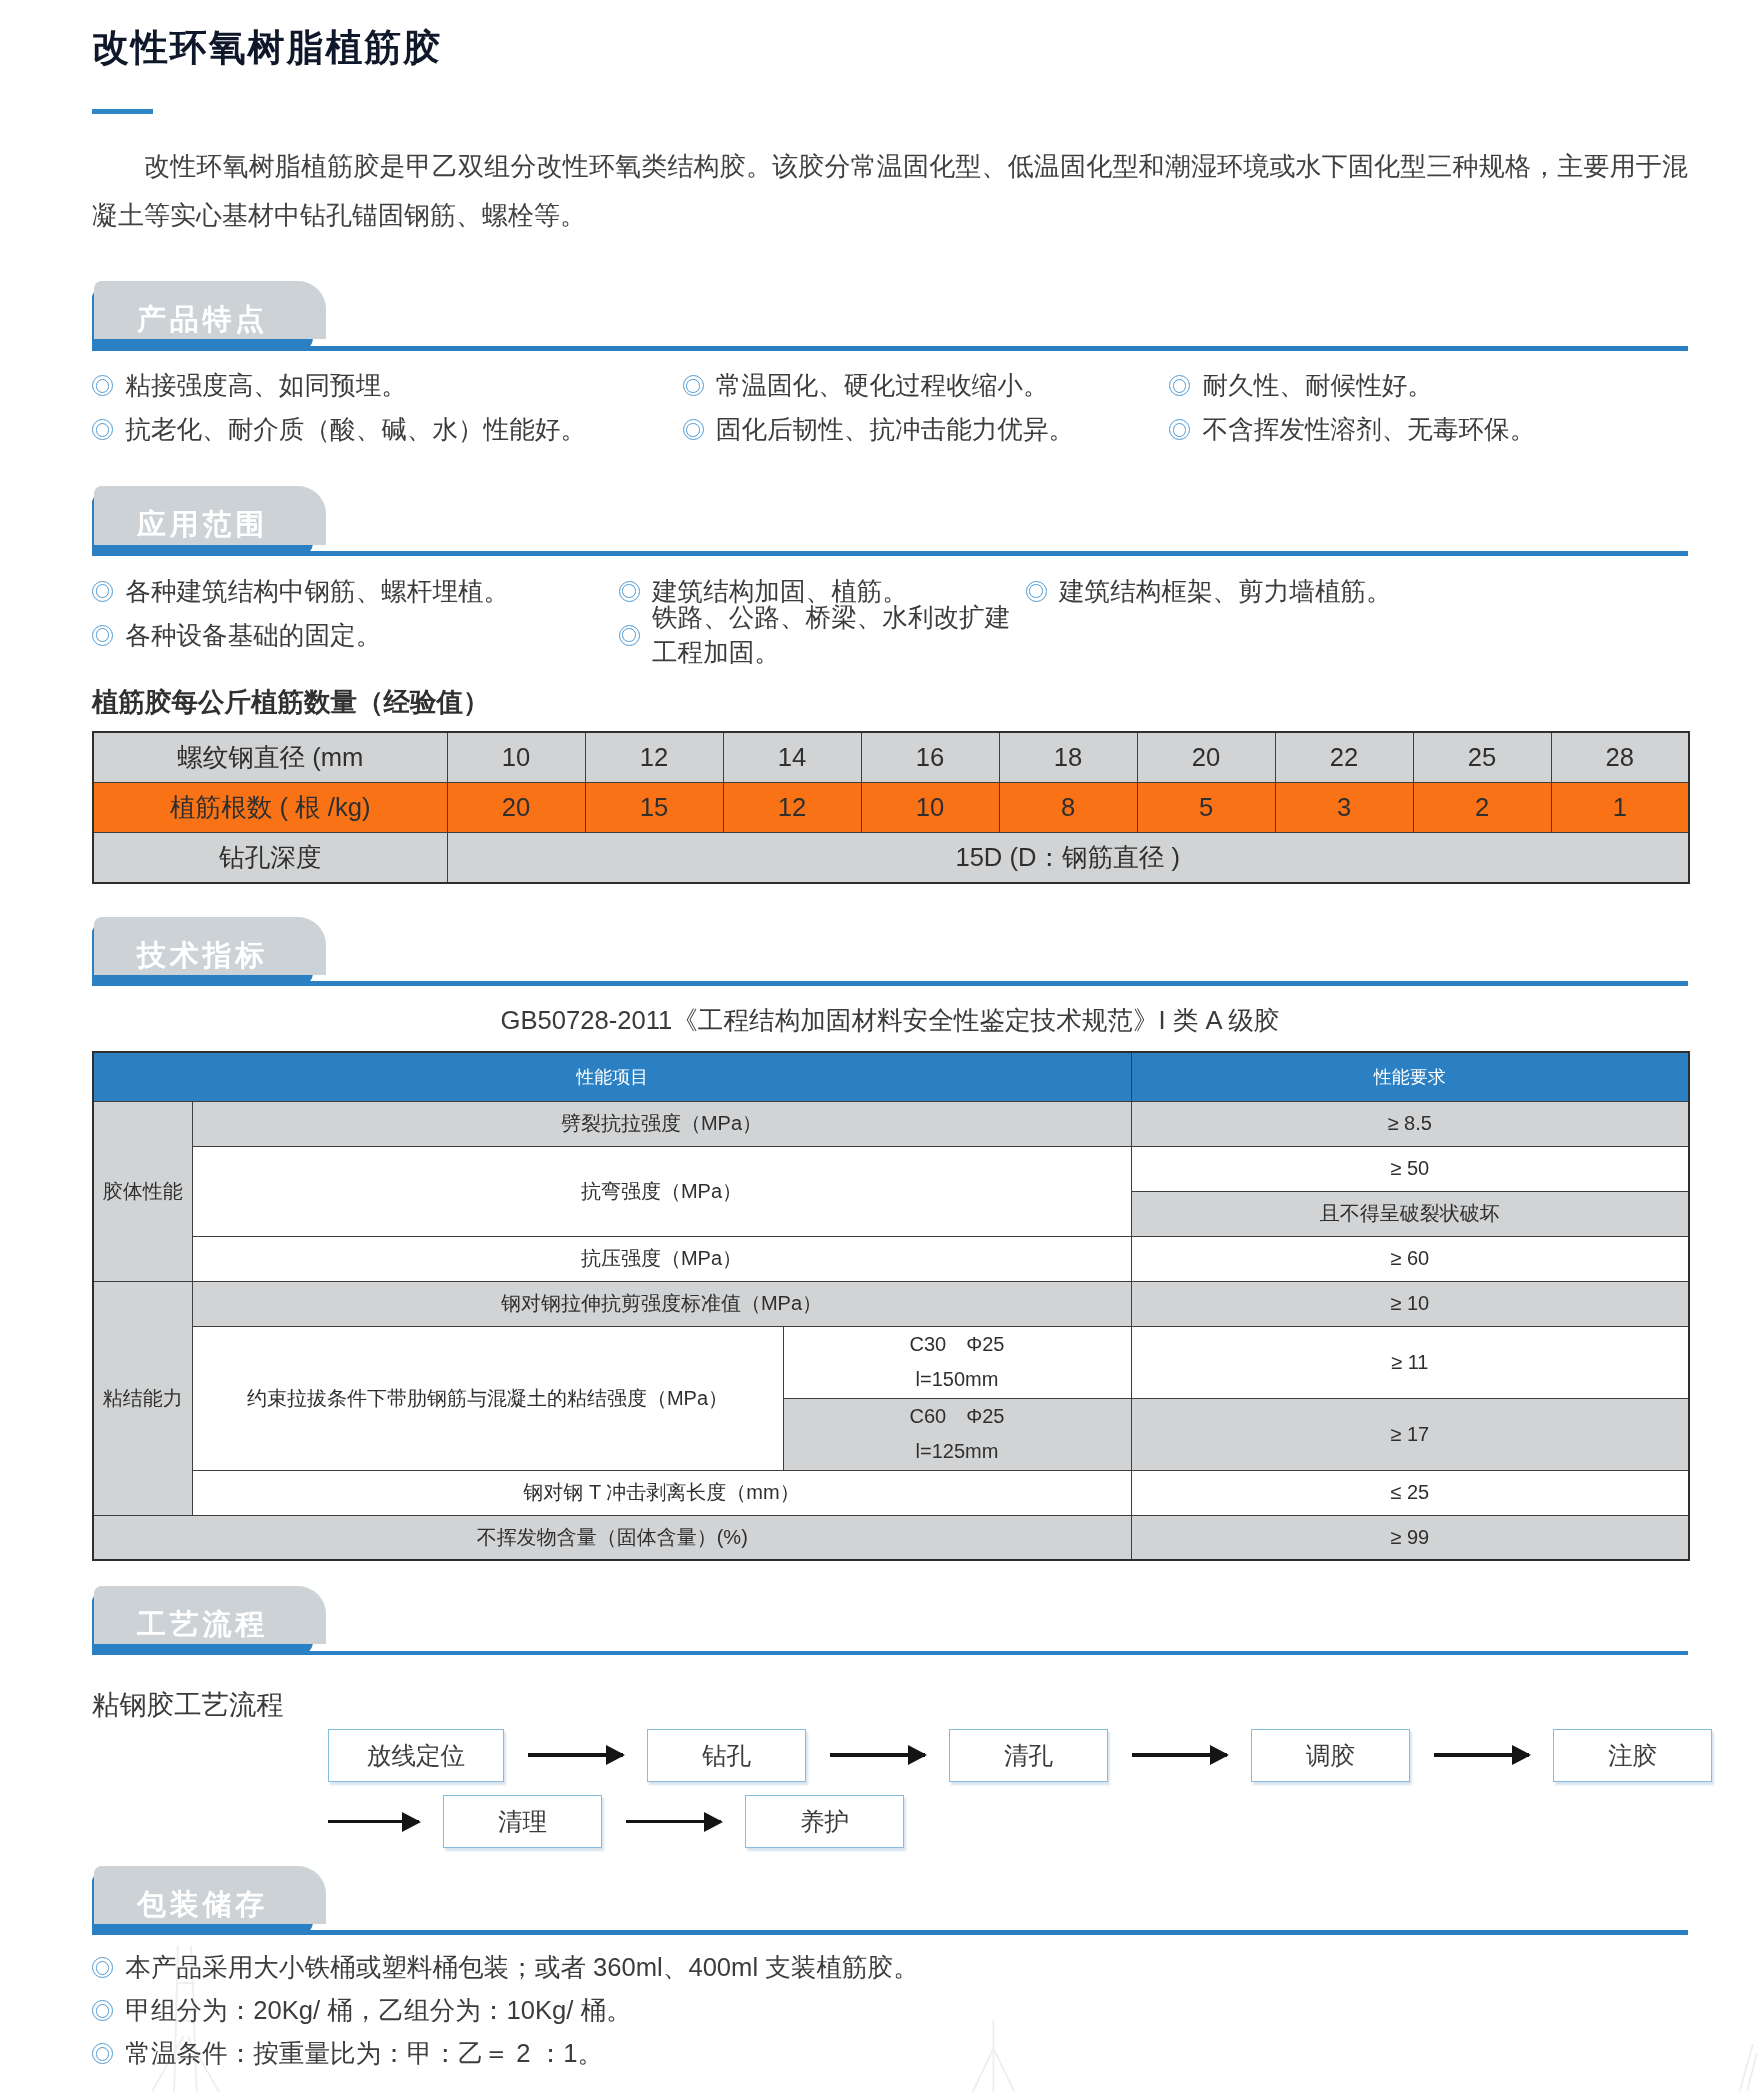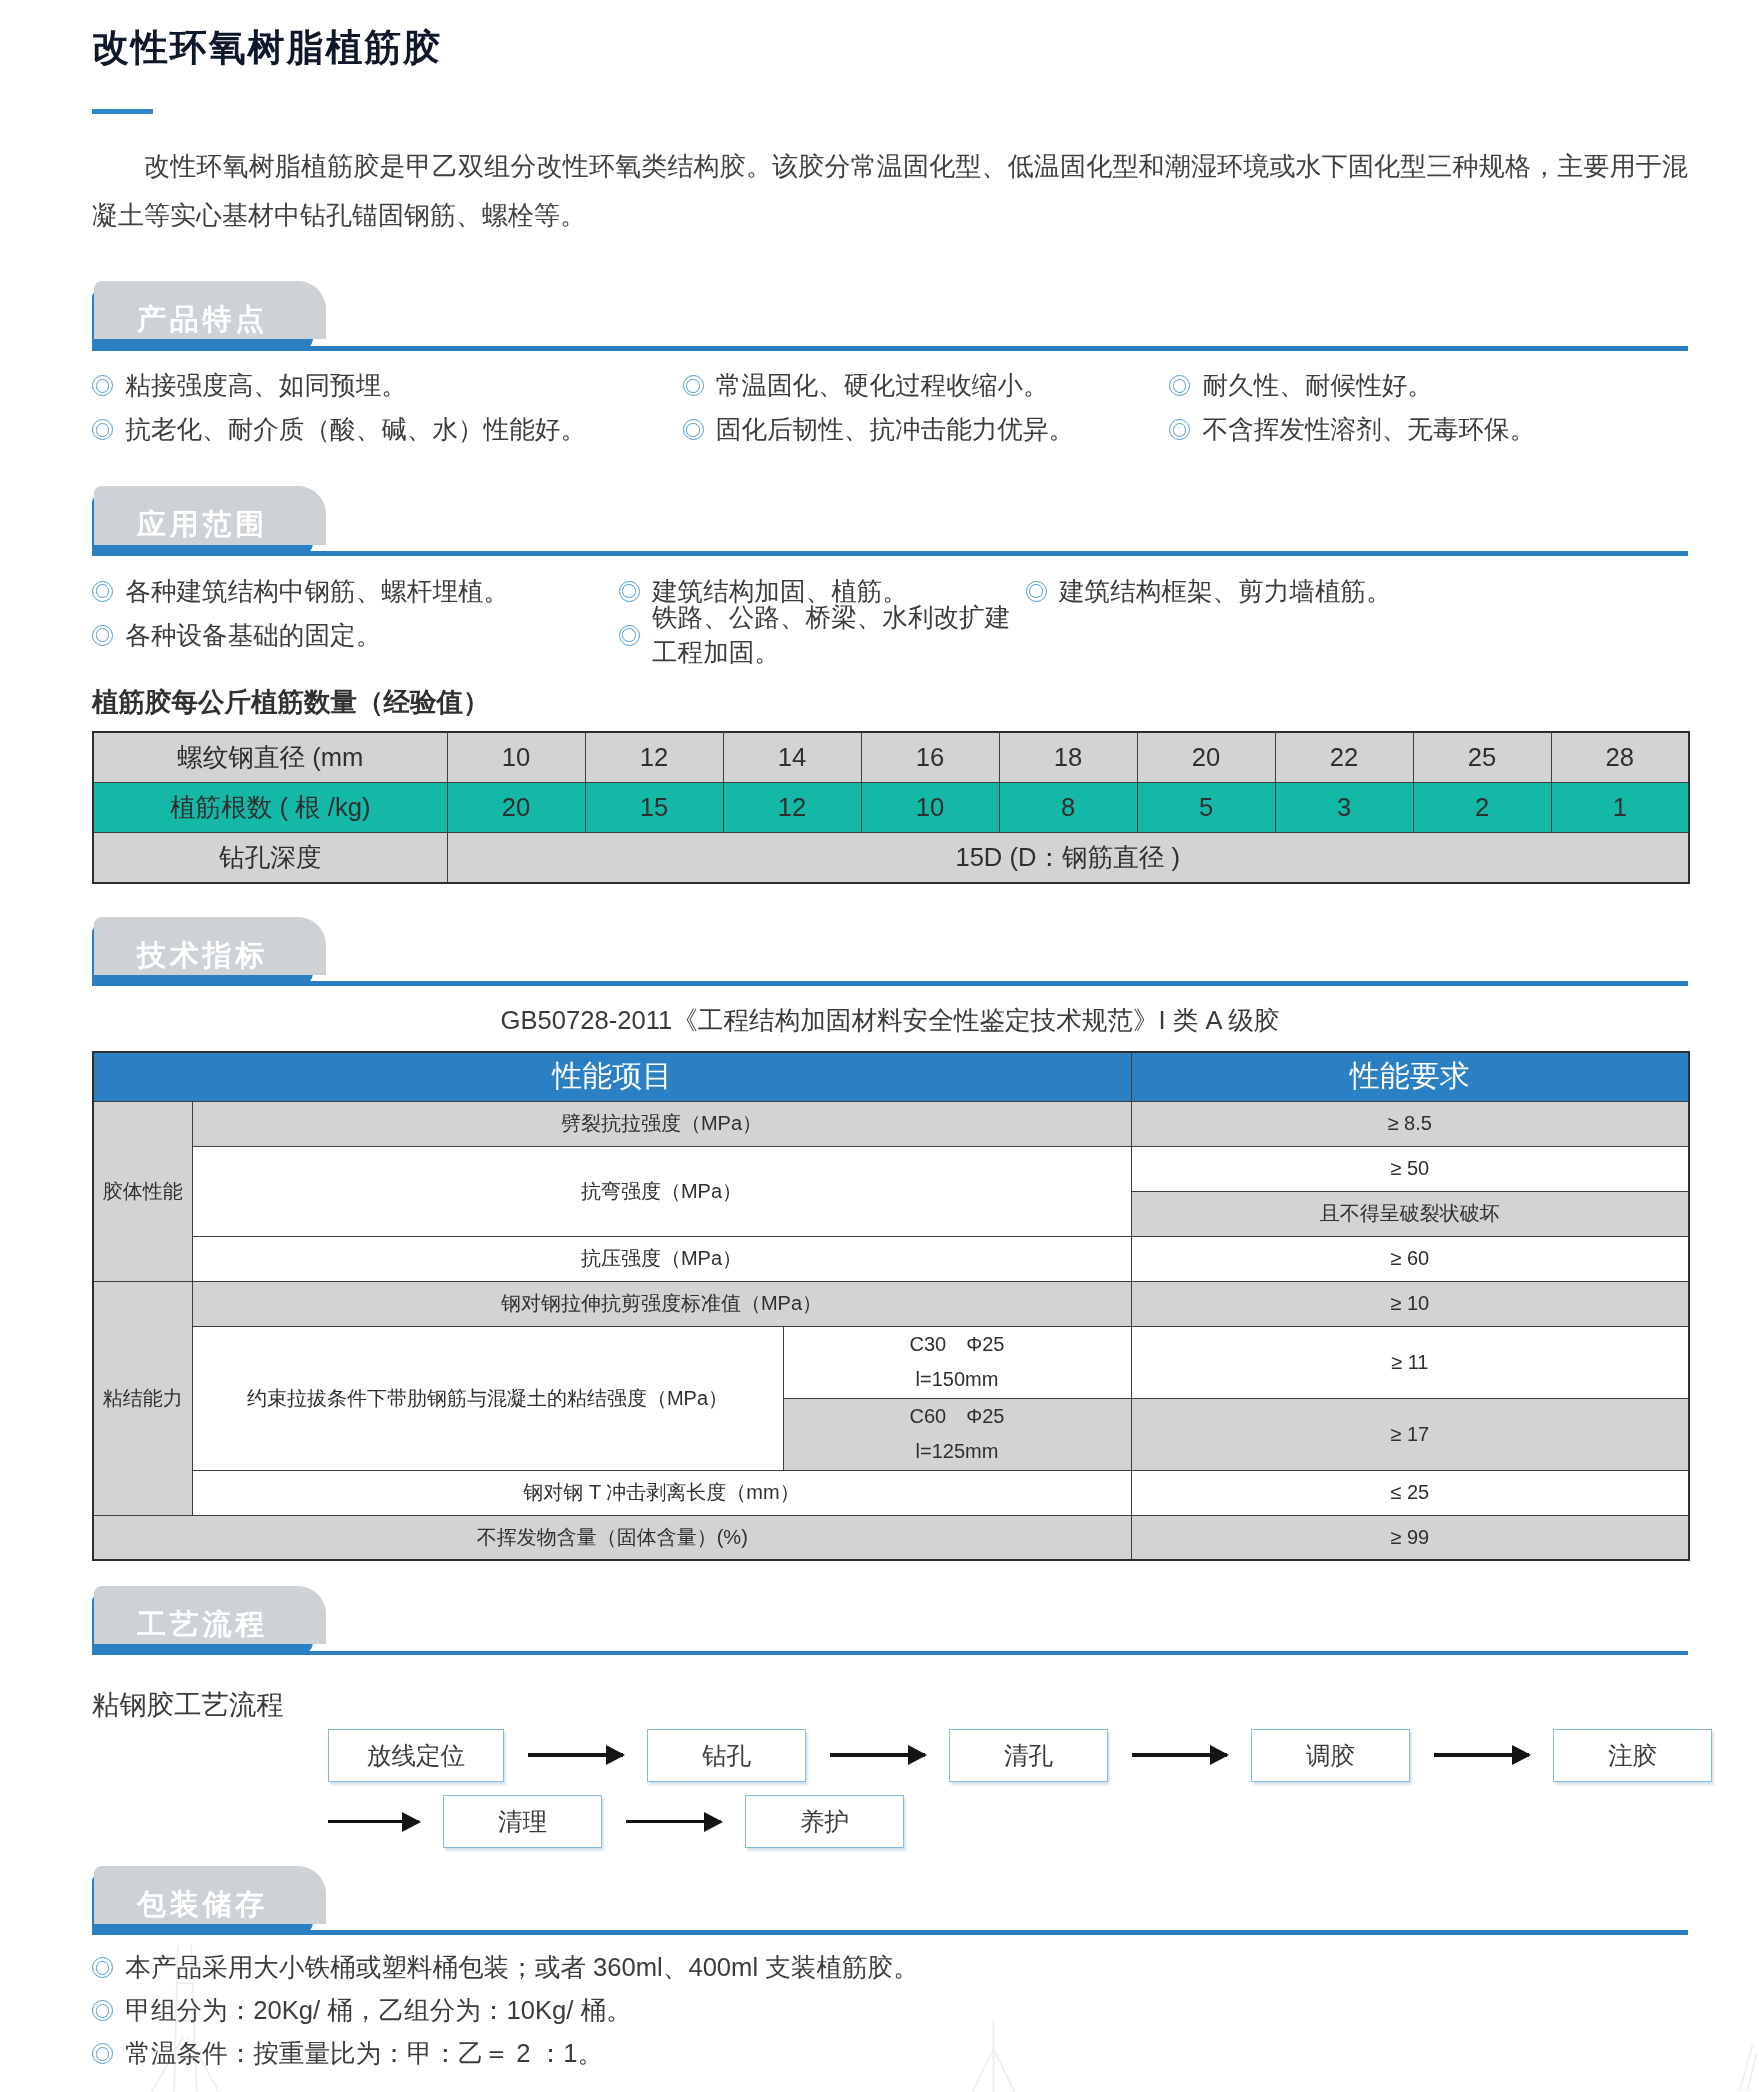--- a/index.html
+++ b/index.html
@@ -71,37 +71,37 @@
   .rebar-table{
     margin-top:11.4px;width:1597px;table-layout:fixed;
     border:2.8px solid #2e2e2e;
   }
   .rebar-table td{
     border:1.9px solid #3e3e3e;height:47px;
     text-align:center;vertical-align:middle;
     font-size:25.6px;color:#2f2f2f;
   }
   .row-gray td{background:#d2d3d4;}
-  .row-white td{background:#14b8a6;}
+  .row-white td{background:#f97316;}
   
   .spec-subtitle{margin-top:17px;text-align:center;font-size:25.6px;color:#3a3a3a;}
   .spec-table{
     margin-top:13.2px;width:1597px;table-layout:fixed;
     border:2.8px solid #2e2e2e;
   }
   .spec-table th,.spec-table td{
     border:1.9px solid #3e3e3e;
     text-align:center;vertical-align:middle;
     font-size:20px;color:#2f2f2f;font-weight:normal;
     padding:0;
   }
   .spec-table tr{height:45px;}
   .spec-table tr.tall{height:72px;}
   .spec-table tr.head{height:49px;}
-  .spec-table .th-blue{background:#2a80c3;color:#ffffff;font-size:30px;}
+  .spec-table .th-blue{background:#2a80c3;color:#ffffff;font-size:18px;}
   .c-gray{background:#d2d3d4;}
   .c-white{background:#ffffff;}
   .grp{background:#d2d3d4;padding:0 21px;line-height:42px;}
   .wrapcell{padding:0 28px;line-height:54px;}
   .cond div{line-height:35px;}
   
   .flow-label{margin-top:32px;font-size:27.4px;color:#3a3a3a;}
   .flow-row{display:flex;align-items:center;margin-left:236px;gap:24px;}
   .flow-row1{margin-top:5.7px;}
   .flow-row2{margin-top:13.2px;}

